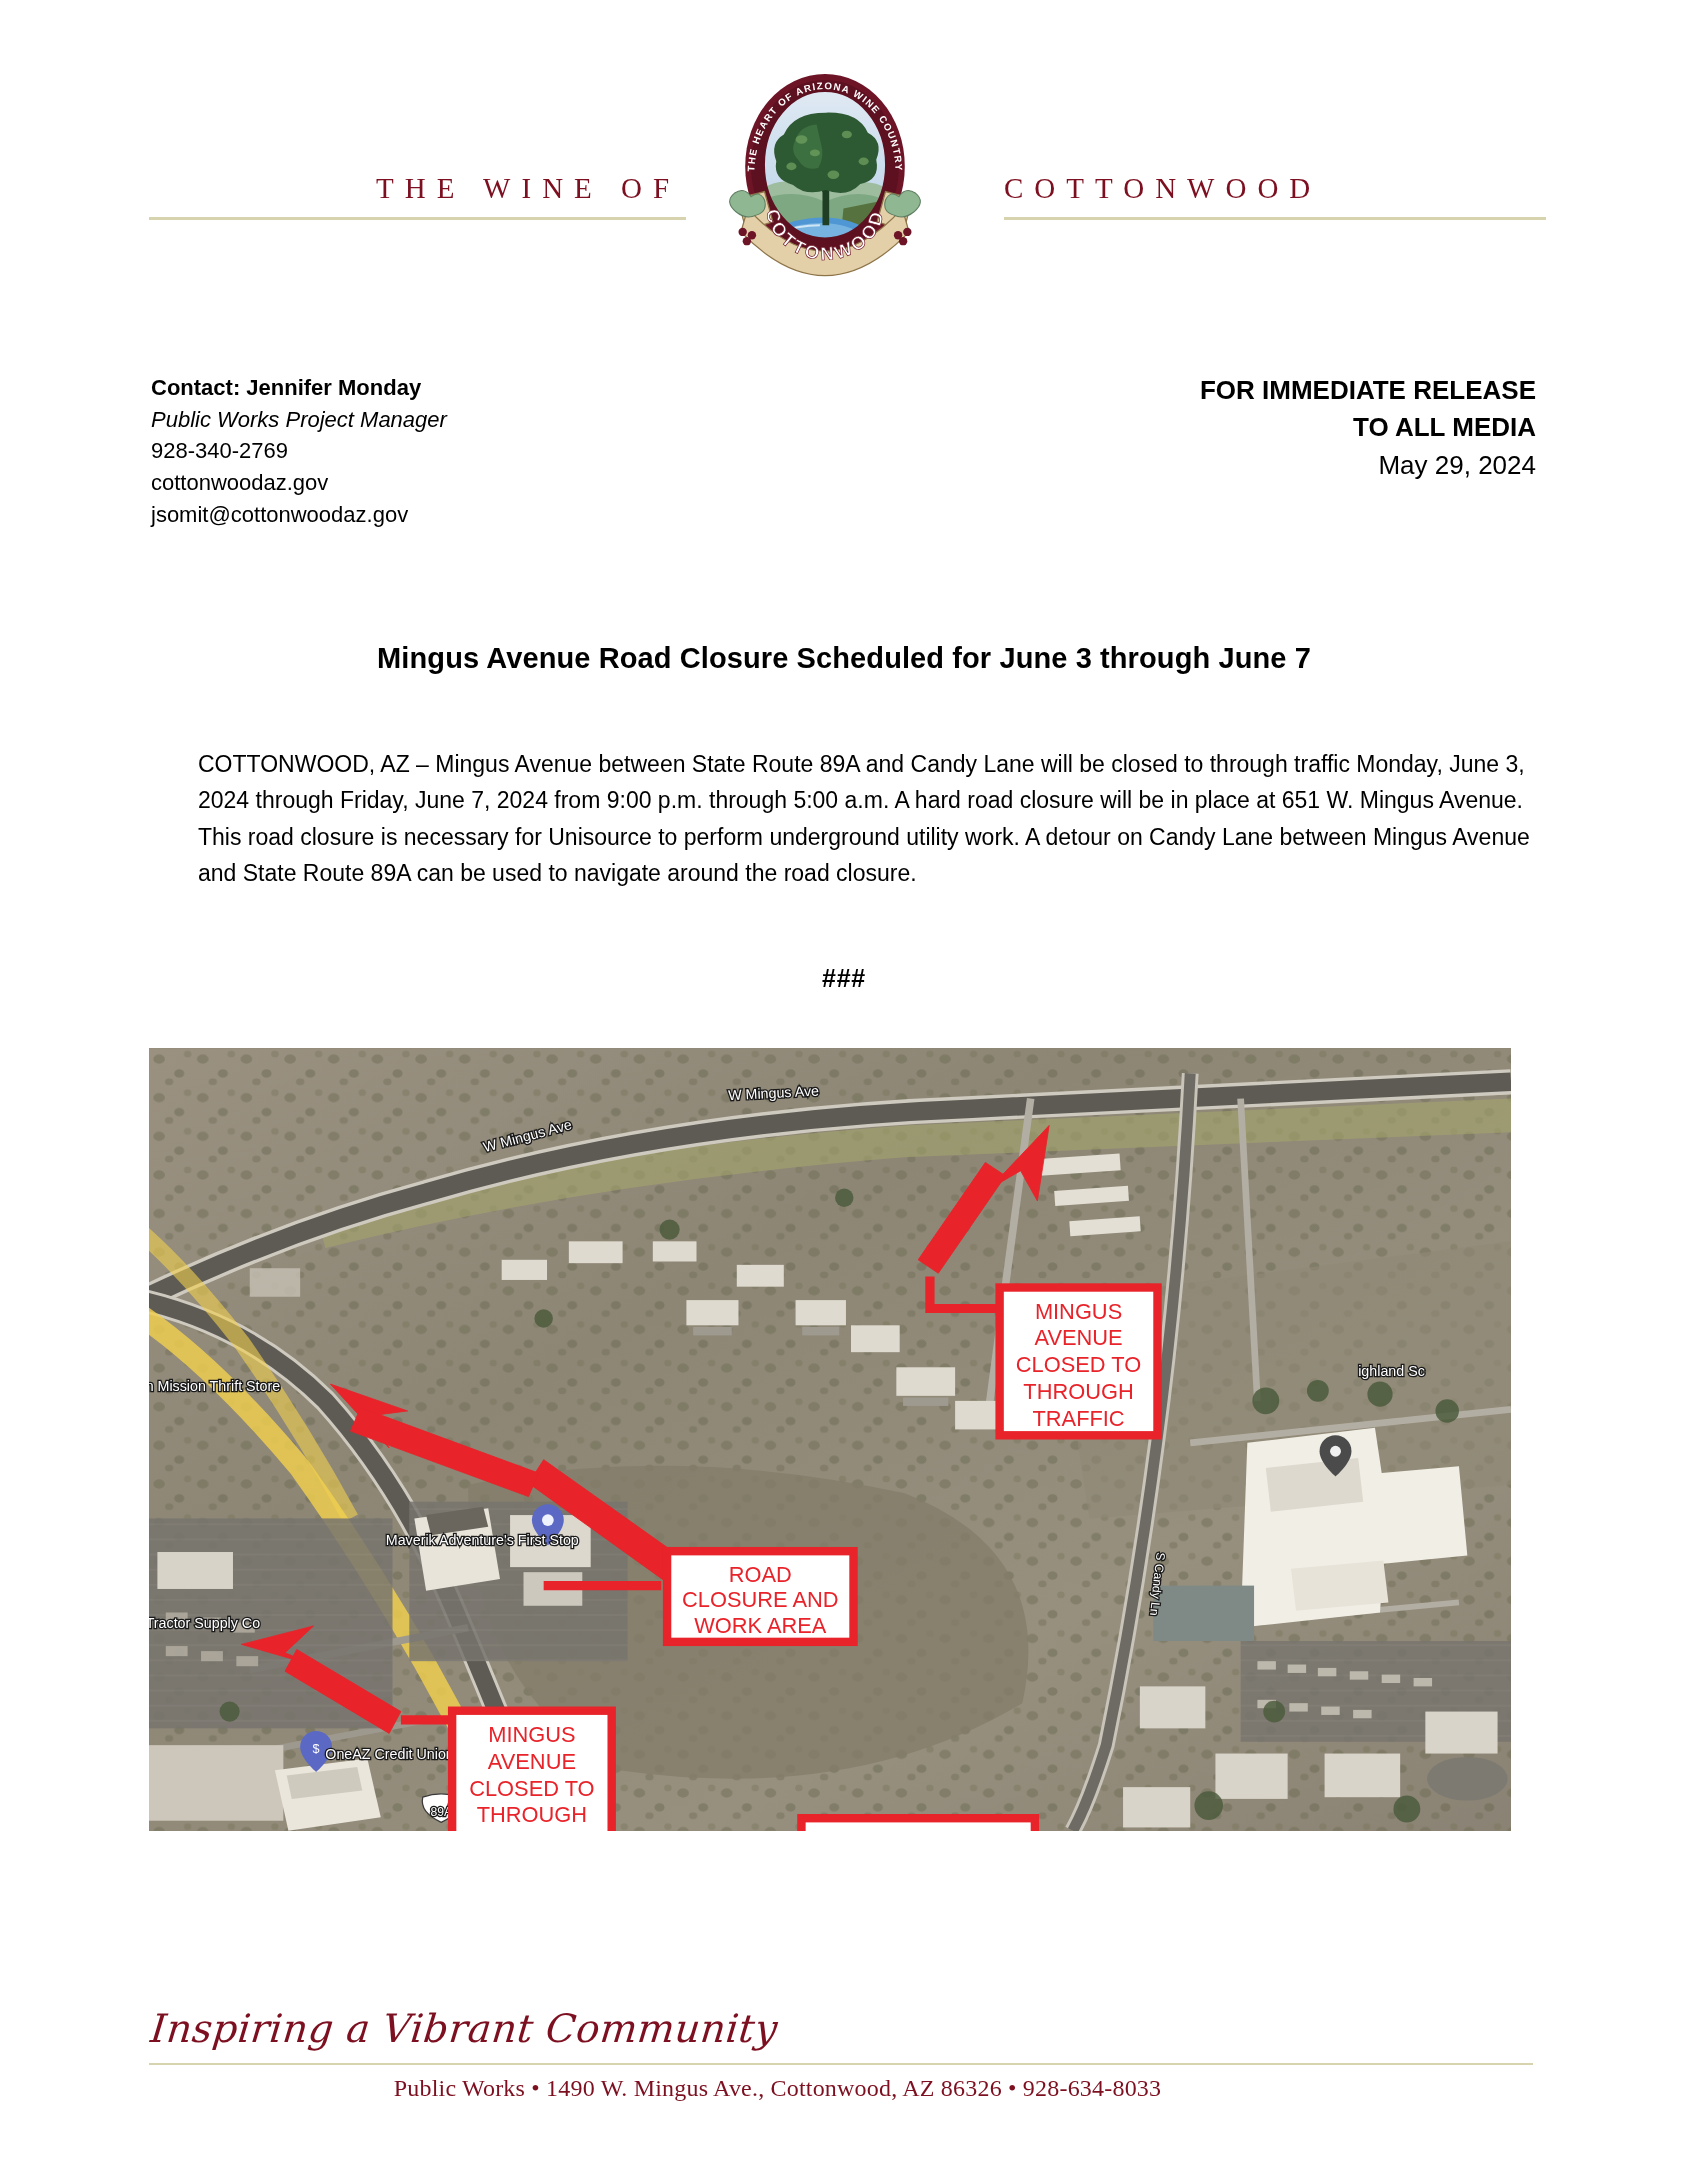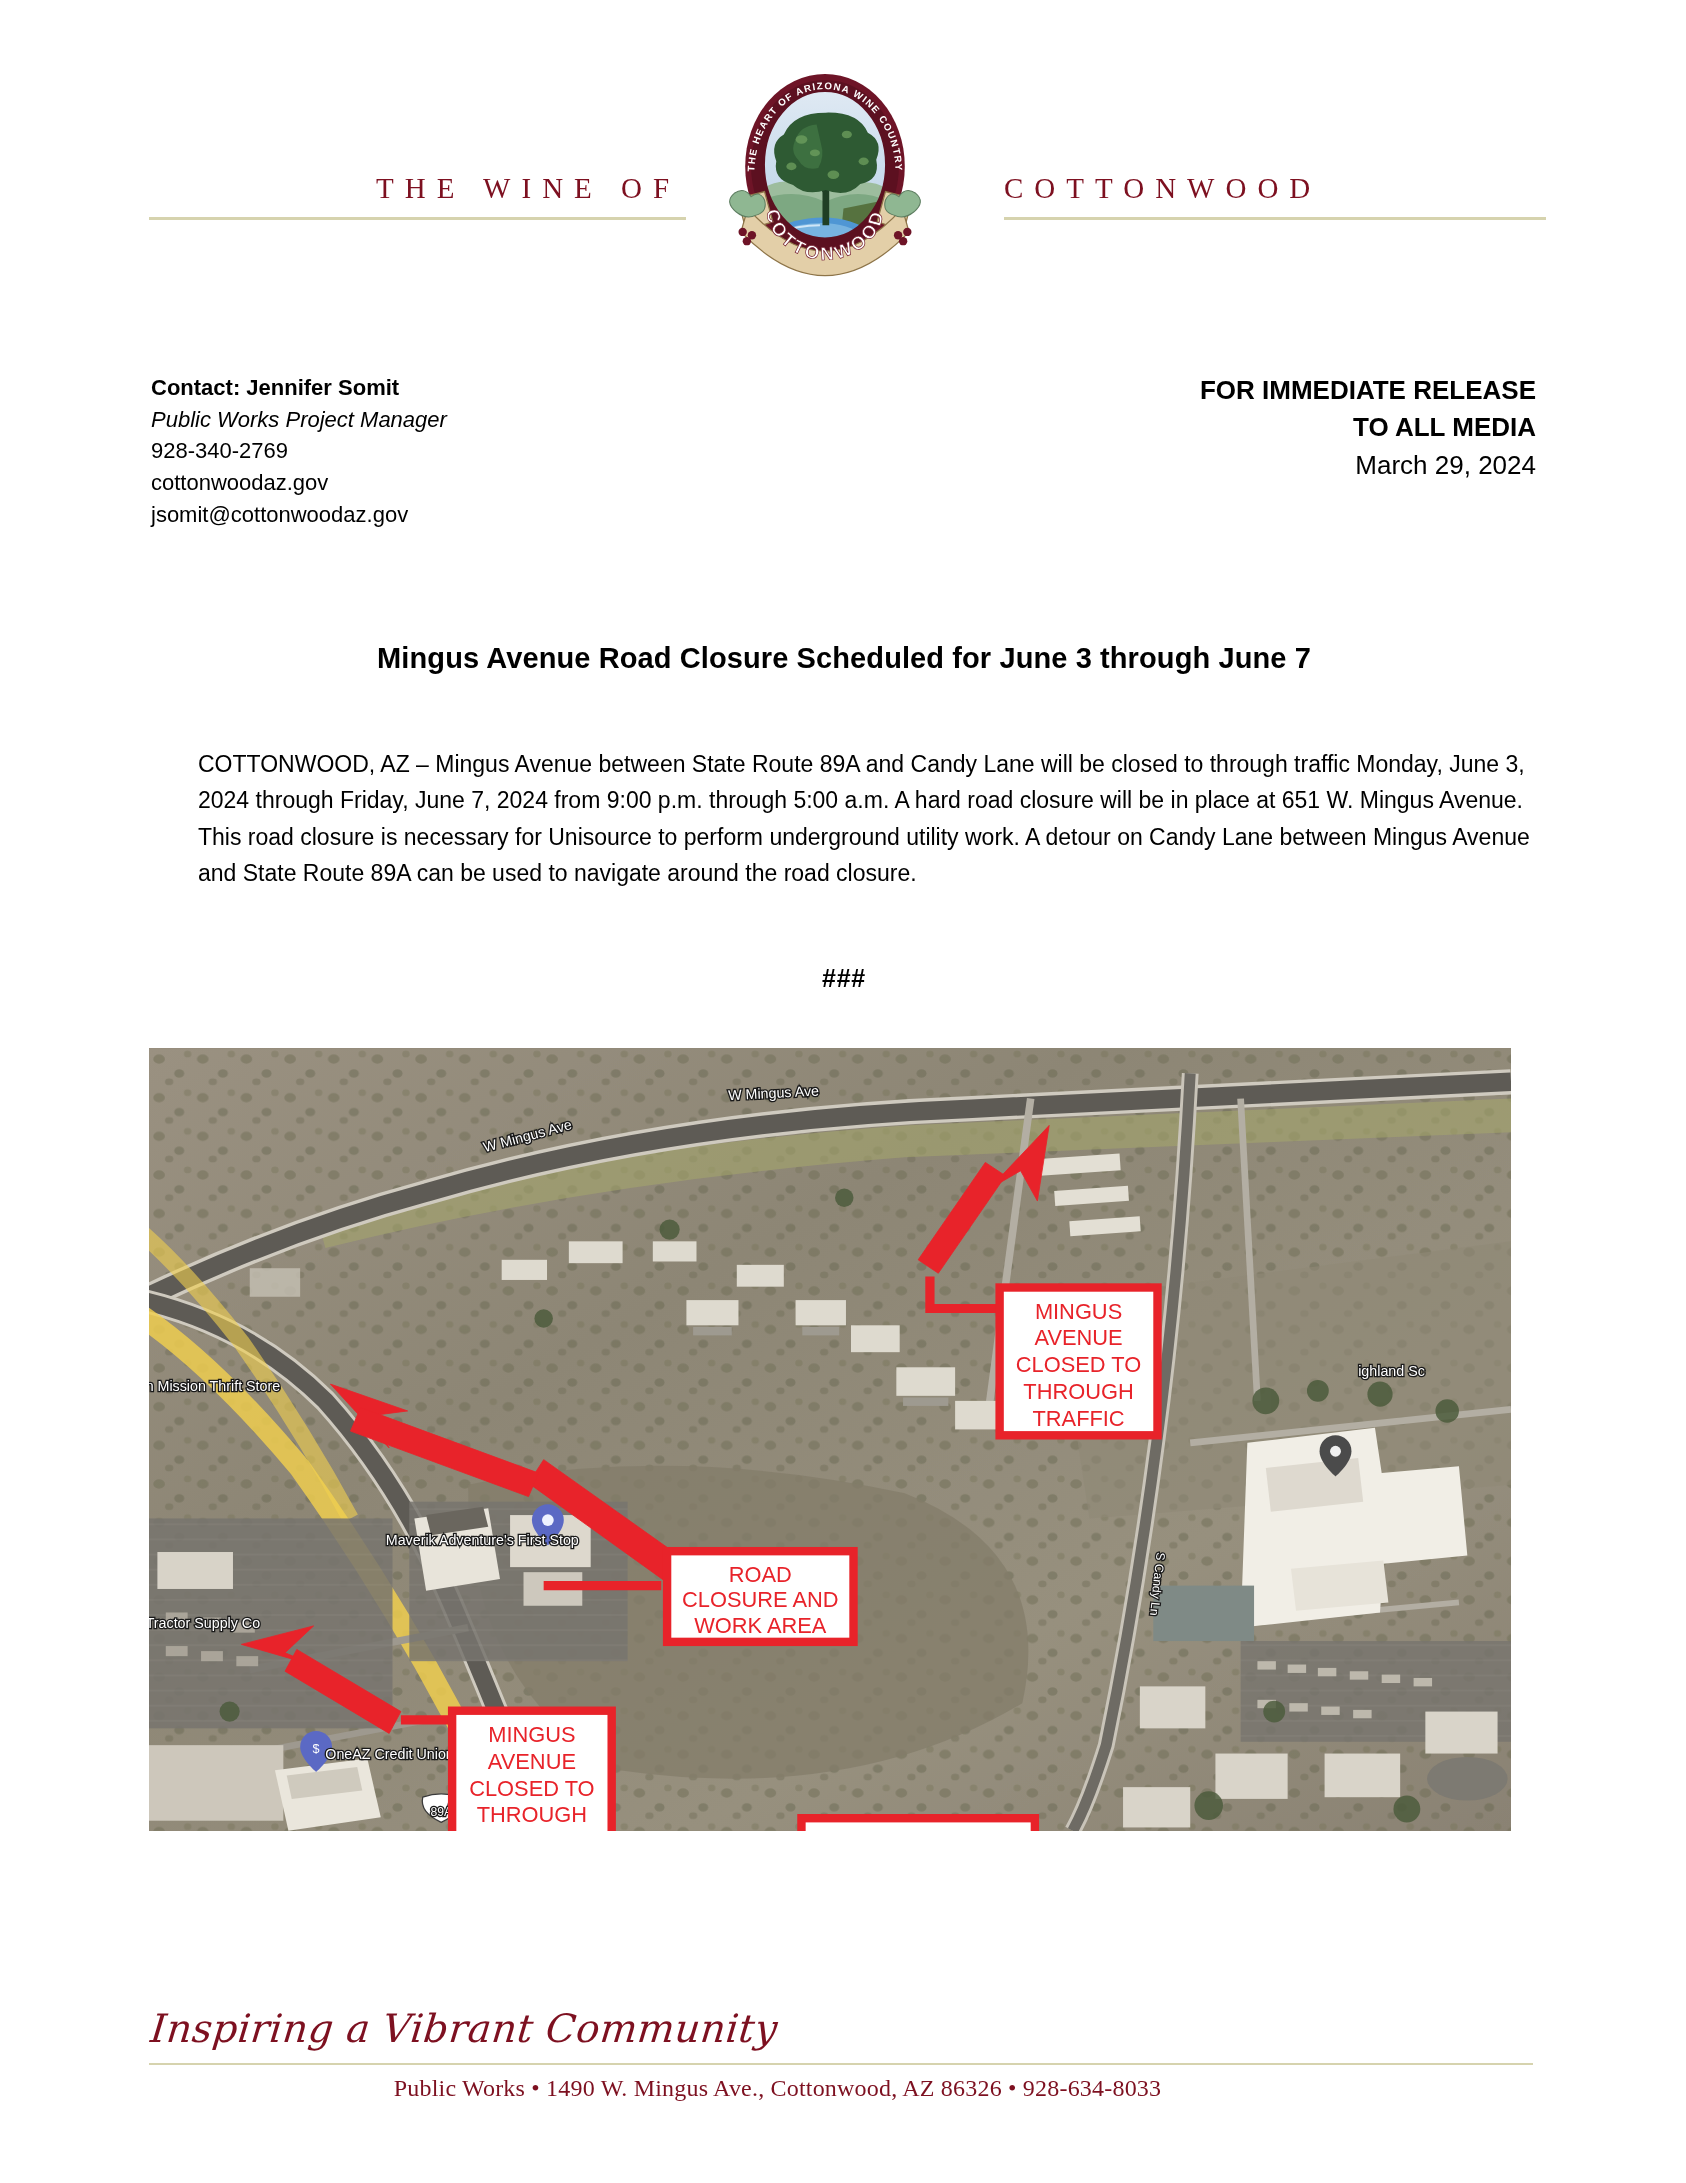--- a/index.html
+++ b/index.html
@@ -248,31 +248,31 @@
           <circle cx="243" cy="199" r="5"></circle>
       </g>
       <text font-family="'Liberation Sans', sans-serif" font-size="22" font-weight="bold" fill="#ffffff" stroke="#6e1427" stroke-width="0.8" letter-spacing="3.5">
         <textPath href="#arcBot" startOffset="50%" text-anchor="middle">COTTONWOOD</textPath>
       </text>
     </svg>
   </div>
 </div>
 
 <div class="contact-block">
-  <div class="c-name">Contact: Jennifer Somit</div>
+  <div class="c-name">Contact: Jennifer Monday</div>
   <div class="c-title">Public Works Project Manager</div>
   <div>928-340-2769</div>
   <div>cottonwoodaz.gov</div>
   <div>jsomit@cottonwoodaz.gov</div>
 </div>
 
 <div class="release-block">
   <div class="r-bold">FOR IMMEDIATE RELEASE</div>
   <div class="r-bold">TO ALL MEDIA</div>
-  <div>March 29, 2024</div>
+  <div>May 29, 2024</div>
 </div>
 
 <div class="headline">Mingus Avenue Road Closure Scheduled for June 3 through June 7</div>
 <div class="body-copy">COTTONWOOD, AZ – Mingus Avenue between State Route 89A and Candy Lane will be closed to through traffic Monday, June 3, 2024 through Friday, June 7, 2024 from 9:00 p.m. through 5:00 a.m. A hard road closure will be in place at 651 W. Mingus Avenue. This road closure is necessary for Unisource to perform underground utility work. A detour on Candy Lane between Mingus Avenue and State Route 89A can be used to navigate around the road closure.</div>
 <div class="hashes">###</div>
 
 <div class="map-wrap">
   <svg width="1362" height="783" viewBox="0 0 1622 932">
     <defs>
       <linearGradient id="terr" x1="0" y1="0" x2="1" y2="1">

